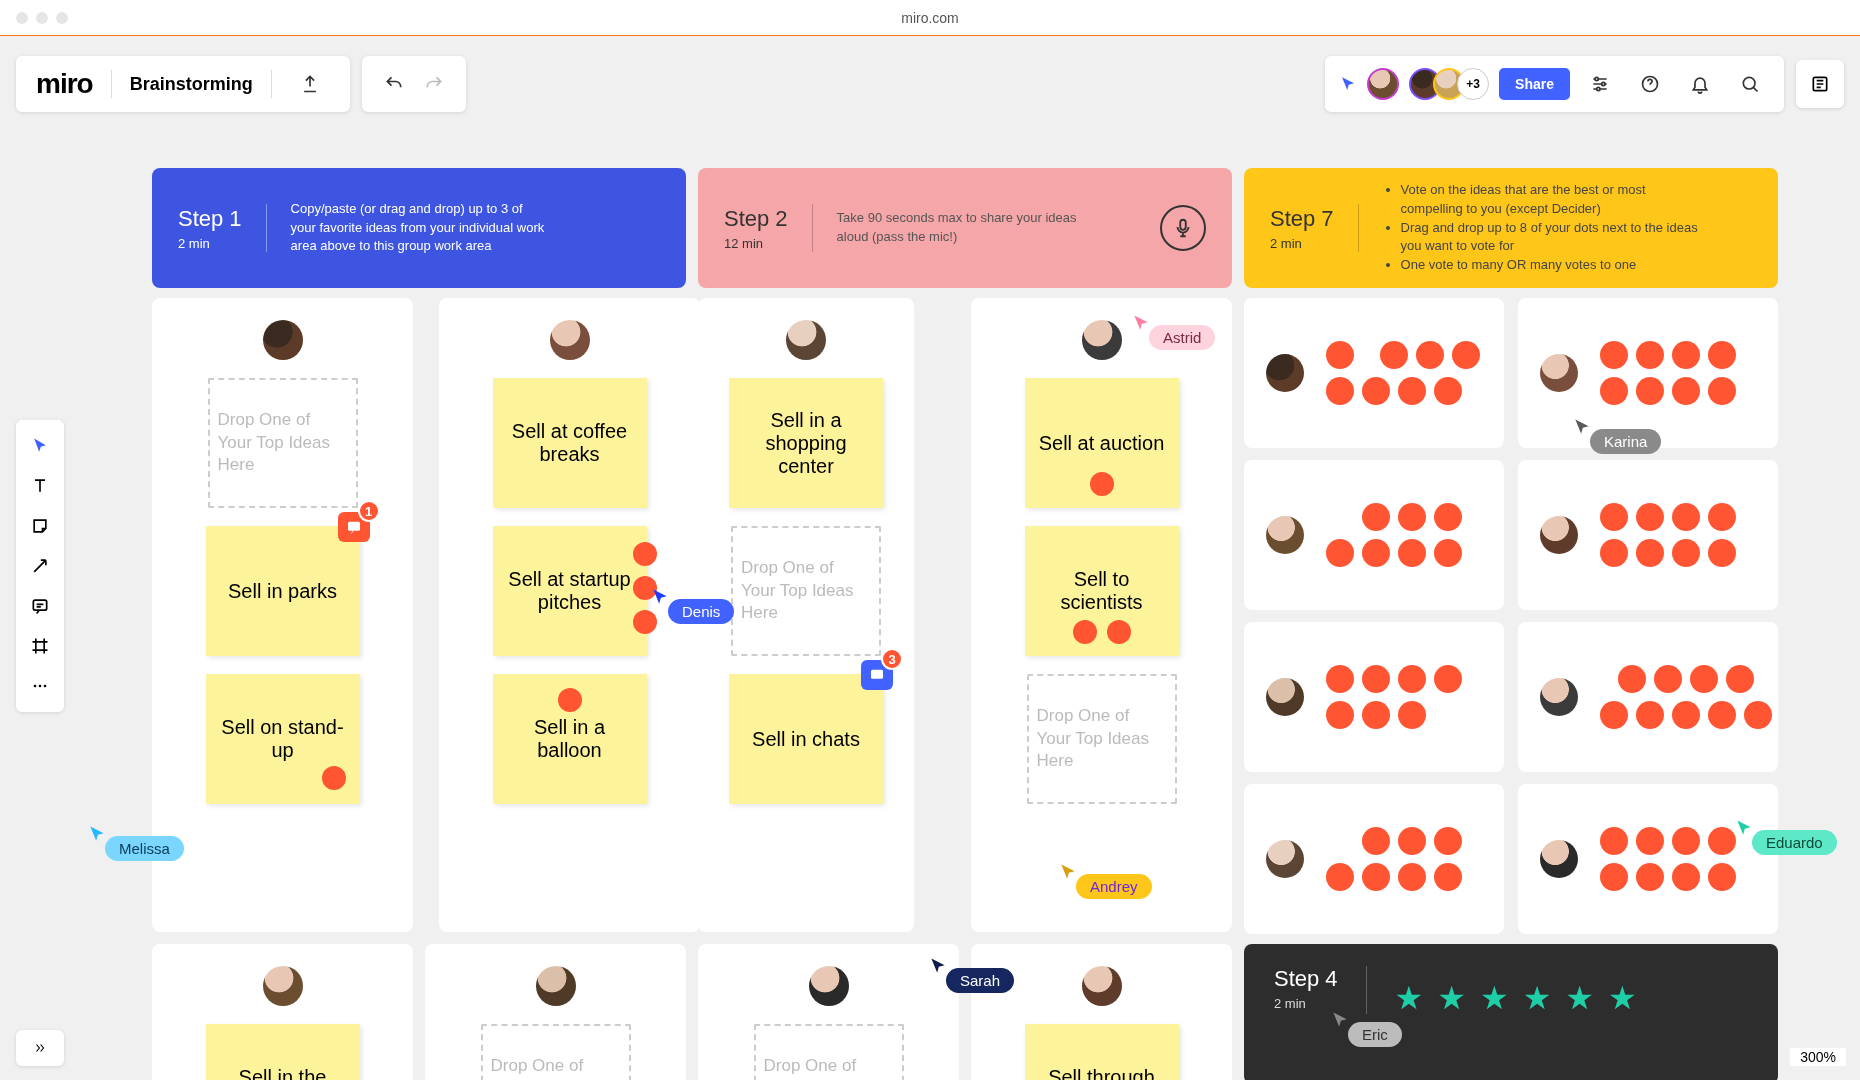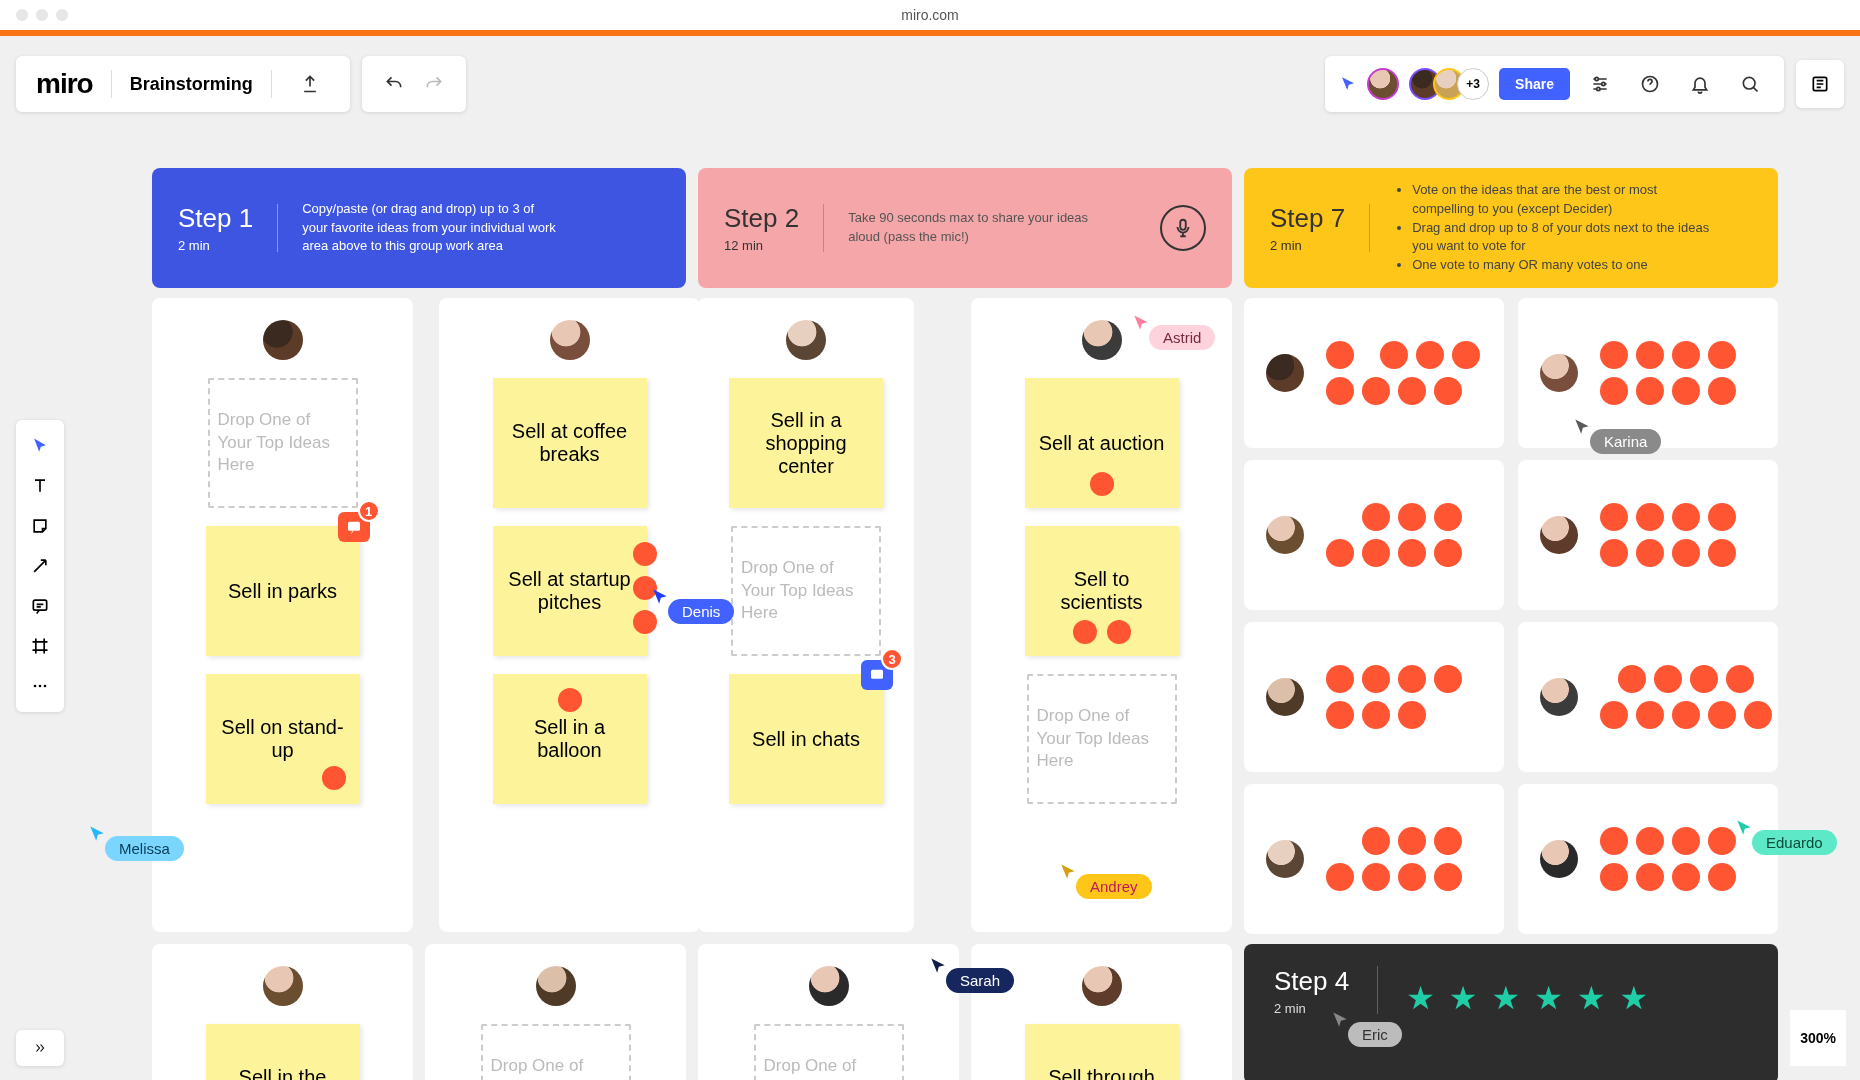--- a/index.html
+++ b/index.html
@@ -1,19 +1,19 @@
 <!DOCTYPE html>
 <html><head>
 <meta charset="utf-8">
 <style>
 * { box-sizing: border-box; margin: 0; padding: 0; }
 body { font-family: -apple-system, BlinkMacSystemFont, "Segoe UI", Helvetica, Arial, sans-serif; background: #f0f0f0; width: 1860px; height: 1080px; overflow: hidden; position: relative; }
 
 
-.browser-bar { height: 36px; background: #fff; display: flex; align-items: center; padding: 0 16px; font-size: 14px; color: #333; border-bottom: 6px solid #f97316; position: relative; }
+.browser-bar { height: 36px; background: #fff; display: flex; align-items: center; padding: 0 16px; font-size: 14px; color: #333; border-bottom: 1px solid #f97316; position: relative; }
 .traffic-lights { display: flex; gap: 8px; }
 .tl { width: 12px; height: 12px; border-radius: 50%; background: #e6e6e6; }
 .url { position: absolute; left: 50%; transform: translateX(-50%); color: #555; }
 
 
 .toolbar { position: absolute; top: 56px; left: 16px; display: flex; gap: 12px; align-items: center; }
 .card { background: #fff; border-radius: 6px; box-shadow: 0 1px 4px rgba(0,0,0,.12); display: flex; align-items: center; }
 .logo-card { height: 56px; padding: 0 20px; gap: 18px; }
 .logo { font-weight: 700; font-size: 28px; letter-spacing: -1px; }
 .divider-v { width: 1px; height: 28px; background: #ddd; }
@@ -35,21 +35,21 @@
 
 .toolbox { position: absolute; left: 16px; top: 420px; background: #fff; border-radius: 6px; box-shadow: 0 1px 4px rgba(0,0,0,.12); display: flex; flex-direction: column; padding: 6px 0; }
 .toolbox .tool { width: 48px; height: 40px; display: flex; align-items: center; justify-content: center; cursor: pointer; position: relative; }
 .toolbox .tool.active svg { color: #4262ff; }
 
 
 .canvas { position: absolute; top: 130px; left: 0; right: 0; bottom: 0; }
 
 
 .step-hdr { position: absolute; border-radius: 8px; display: flex; align-items: center; padding: 14px 26px; gap: 24px; color: #fff; }
-.step-title { font-size: 26px; font-weight: 400; }
+.step-title { font-size: 22px; font-weight: 400; }
 .step-time { font-size: 13px; margin-top: 4px; }
 .step-desc { font-size: 13px; line-height: 1.45; max-width: 260px; }
 .hdr-div { width: 1px; height: 48px; }
 
 
 .col { position: absolute; background: #fff; border-radius: 8px; display: flex; flex-direction: column; align-items: center; padding: 22px 16px 16px; gap: 18px; }
 .col-avatar { width: 40px; height: 40px; border-radius: 50%; background: #c0a080; background-size: cover; background-position: center; }
 .dropzone { width: 150px; height: 130px; border: 2px dashed #ccc; border-radius: 2px; display: flex; align-items: center; justify-content: center; text-align: left; color: #bbb; font-size: 17px; padding: 8px; line-height: 1.35; }
 .sticky { position: relative; width: 154px; height: 130px; background: #fcf39a; box-shadow: 2px 2px 5px rgba(0,0,0,.1); display: flex; align-items: center; justify-content: center; text-align: center; font-size: 20px; padding: 10px; }
 .dot-sm { width: 24px; height: 24px; border-radius: 50%; background: #ff5533; }
@@ -67,21 +67,21 @@
 .vote-dots { display: flex; flex-direction: column; gap: 8px; }
 .vote-row { display: flex; gap: 8px; }
 .vd { width: 28px; height: 28px; border-radius: 50%; background: #ff5533; }
 
 
 .step4 { position: absolute; background: #2d2d2d; color: #ddd; border-radius: 8px; padding: 22px 30px; display: flex; gap: 28px; }
 .stars { display: flex; gap: 14px; margin-top: 10px; }
 .star { color: #1fcea6; font-size: 32px; }
 
 
-.zoom { position: absolute; right: 14px; bottom: 14px; background: #fff; padding: 20px 10px; font-weight: 700; font-size: 14px; }
+.zoom { position: absolute; right: 14px; bottom: 14px; background: #fff; padding: 1px 10px; font-weight: 400; font-size: 14px; }
 .expand { position: absolute; left: 16px; bottom: 14px; background: #fff; border-radius: 6px; box-shadow: 0 1px 4px rgba(0,0,0,.12); width: 48px; height: 36px; display: flex; align-items: center; justify-content: center; }
 
 ul.step3-list { list-style: disc; padding-left: 18px; font-size: 13px; line-height: 1.45; max-width: 320px; }
 
 svg { display: block; }
 </style>
 </head>
 <body>
 
 <div class="browser-bar">
@@ -524,21 +524,21 @@
         </svg>
       </span>
     <span class="lbl" style="background:#ffd3de;color:#7a2b42">Astrid</span>
   </div>
   <div class="cursor-tag" style="left:1058px; top:732px;">
     <span class="ptr">
         <svg width="20" height="20" viewBox="0 0 24 24" fill="#d69f11">
           <path d="M4 3l16 8-7 2-2 7z"></path>
         </svg>
       </span>
-    <span class="lbl" style="background:#ffc61a;color:#be185d">Andrey</span>
+    <span class="lbl" style="background:#ffc61a;color:#6d28d9">Andrey</span>
   </div>
   <div class="cursor-tag" style="left:928px; top:826px;">
     <span class="ptr">
         <svg width="20" height="20" viewBox="0 0 24 24" fill="#0f1c4b">
           <path d="M4 3l16 8-7 2-2 7z"></path>
         </svg>
       </span>
     <span class="lbl" style="background:#16265f;color:#fff">Sarah</span>
   </div>
   <div class="cursor-tag" style="left:1572px; top:287px;">

